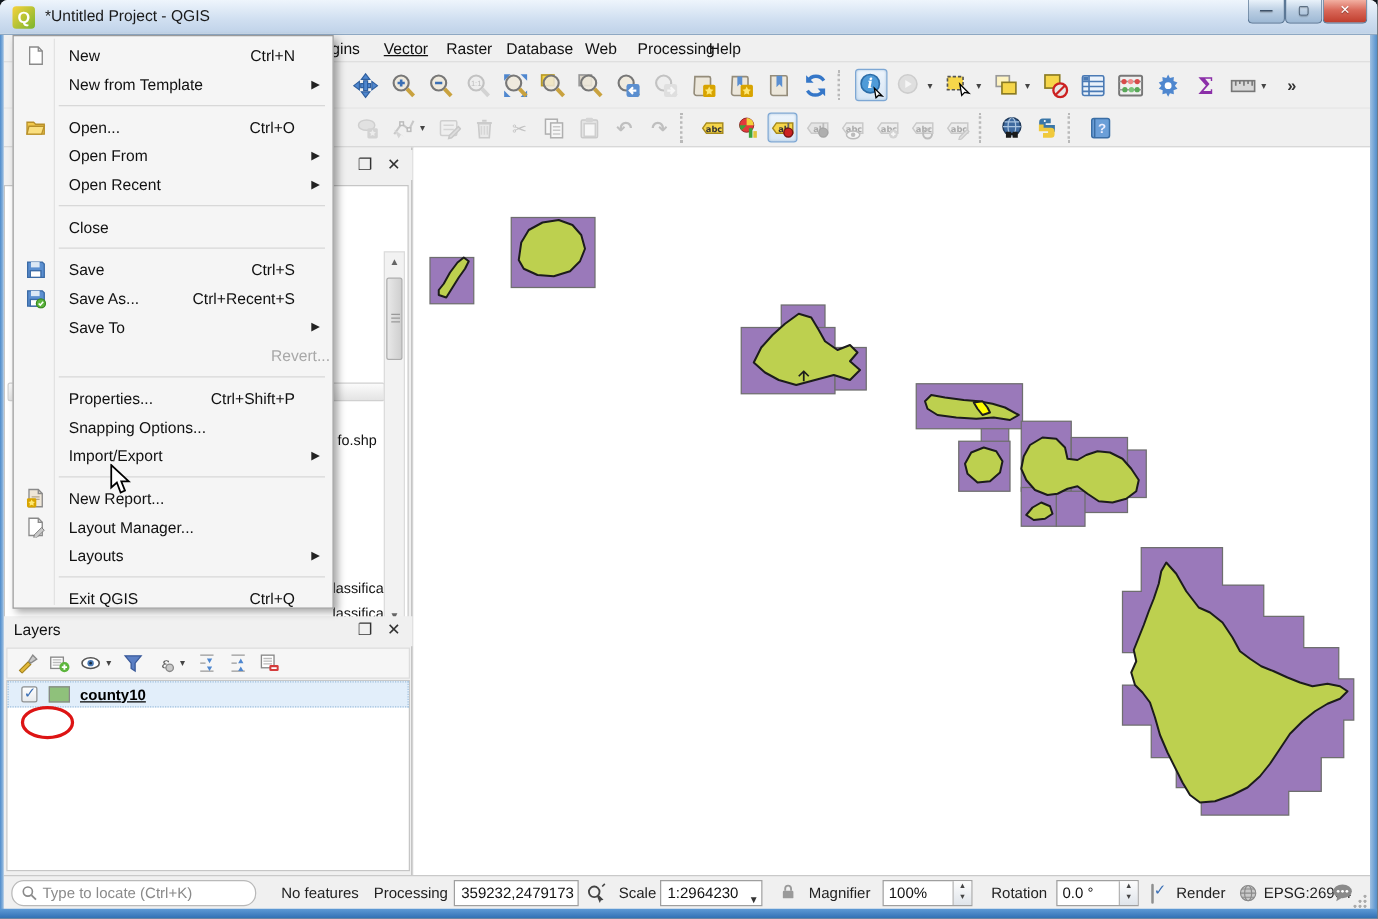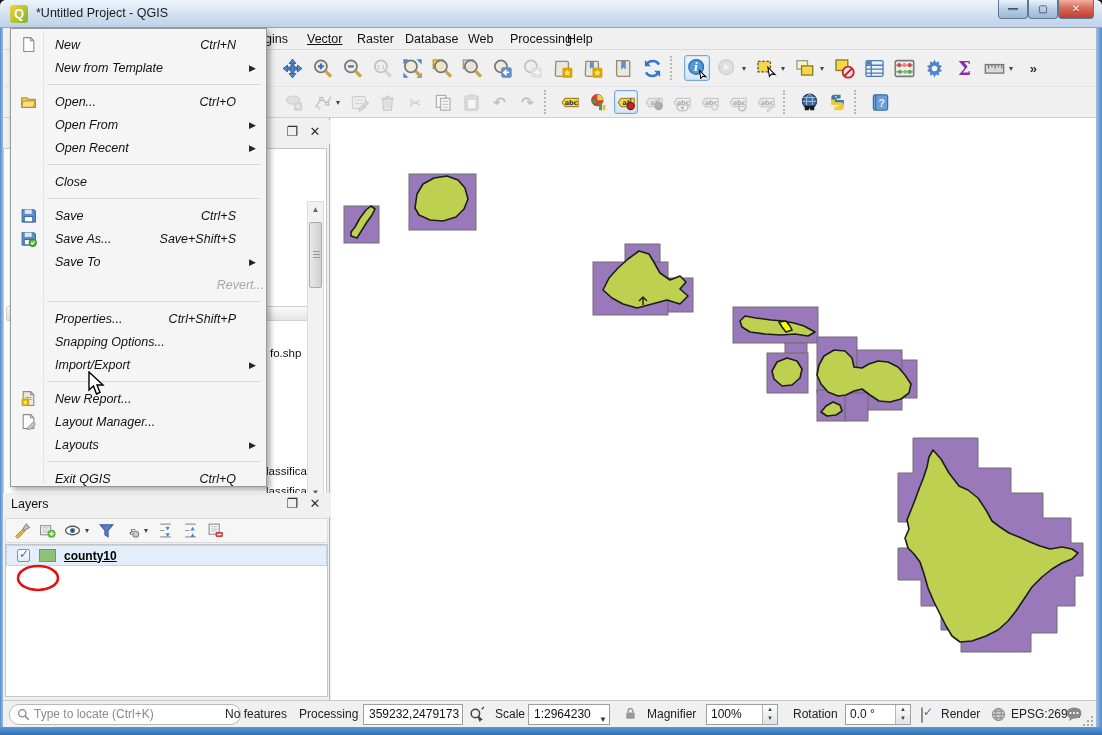--- a/index.html
+++ b/index.html
@@ -60,32 +60,32 @@
   .lrow{position:relative;height:21px;display:flex;align-items:center;padding-left:10px;}
   .lrow.sel{background:#e2eefa;border:1px dotted #9ebfdd;}
   .cb{width:13px;height:13px;border:1px solid #8e8f8f;background:linear-gradient(#fefefe,#e7eaed);border-radius:2px;position:relative;flex:0 0 auto;}
   .cb.checked:after{content:"✓";position:absolute;left:1px;top:-3px;font-size:12px;color:#3b6fb5;font-weight:bold;}
   .swatch{width:17px;height:13px;margin-left:9px;border:1px solid #888;flex:0 0 auto;}
   .lname{margin-left:8px;font-size:12px;font-weight:bold;color:#000;}
   .lname.sel{text-decoration:underline;}
   
   .statusbar{position:absolute;left:3px;top:700px;width:1093px;height:28px;background:#f0f0f0;border-top:1px solid #c9c9c9;font-size:12px;color:#222;}
   .sb-item{position:absolute;top:6px;}
-  .locate{position:absolute;left:6px;top:3px;width:232px;height:21px;border:1px solid #b9b9b9;border-radius:10px;background:#fff;color:#8a8a8a;font-size:12px;line-height:19px;padding-left:24px;}
+  .locate{position:absolute;left:6px;top:3px;width:196px;height:21px;border:1px solid #b9b9b9;border-radius:10px;background:#fff;color:#8a8a8a;font-size:12px;line-height:19px;padding-left:24px;}
   .locate .lens{position:absolute;left:7px;top:3px;}
   .sb-box{position:absolute;top:3px;height:21px;background:#fff;border:1px solid #9f9f9f;font-size:12px;line-height:19px;padding:0 5px;color:#111;}
   .spin{position:absolute;top:3px;height:21px;background:#fff;border:1px solid #9f9f9f;font-size:12px;line-height:19px;padding:0 4px;color:#111;}
   .spin .arrows{position:absolute;right:0;top:0;width:15px;height:19px;background:linear-gradient(#fdfdfd,#dfe4ea);border-left:1px solid #b5b5b5;font-size:6px;color:#444;text-align:center;line-height:9px;}
   .combo-arrow{position:absolute;right:2px;top:5px;font-size:8px;color:#333;}
   .sb-label{position:absolute;top:6px;color:#222;}
   .grip{position:absolute;right:2px;top:14px;width:12px;height:12px;
     background:radial-gradient(circle at 2px 10px,#aaa 1px,transparent 1.5px),radial-gradient(circle at 6px 10px,#aaa 1px,transparent 1.5px),radial-gradient(circle at 10px 10px,#aaa 1px,transparent 1.5px),radial-gradient(circle at 6px 6px,#aaa 1px,transparent 1.5px),radial-gradient(circle at 10px 6px,#aaa 1px,transparent 1.5px),radial-gradient(circle at 10px 2px,#aaa 1px,transparent 1.5px);}
   
   .popup{position:absolute;left:10px;top:28px;width:257px;height:459px;background:#f5f5f5;border:1px solid #9a9a9a;
-    box-shadow:3px 3px 6px rgba(0,0,0,.35);padding:4px 2px;z-index:50;font-style:italic;}
+    box-shadow:3px 3px 6px rgba(0,0,0,.35);padding:4px 2px;z-index:50;}
   .popup:before{content:"";position:absolute;left:32px;top:2px;bottom:2px;width:1px;background:#e2e2e2;}
   .mi{position:relative;height:23px;display:flex;align-items:center;font-size:12.5px;color:#111;}
   .mi .ic{width:30px;text-align:center;flex:0 0 auto;}
   .mi .ic svg{width:17px;height:17px;vertical-align:middle;}
   .mi .lbl{margin-left:12px;flex:1;}
   .mi .sc{margin-right:28px;color:#111;}
   .mi .sub{position:absolute;right:8px;font-size:9px;color:#222;}
   .mi.disabled .lbl{color:#a8a8a8;text-align:right;}
   .mi.hl{border:1px solid #7da2ce;border-radius:3px;background:linear-gradient(#f2f7fd,#dcebfa);margin:0 1px;}
   .msep{height:11px;position:relative;}
@@ -696,21 +696,21 @@
       </div>
       <div class="mi">
         <span class="ic"><svg viewBox="0 0 16 16">
             <path d="M2 2.5h11l1.5 1.5v10H2z" fill="#5b8fd0" stroke="#3a6aa5"></path>
             <rect x="4.5" y="2.5" width="6.5" height="4" fill="#dce8f5"></rect>
             <rect x="4" y="9" width="8" height="5" fill="#fff" stroke="#3a6aa5"></rect>
             <circle cx="12" cy="12" r="3.4" fill="#5cb53c" stroke="#3a8a22"></circle>
             <path d="M10.3 12l1.2 1.3 2.2-2.6" stroke="#fff" stroke-width="1.2" fill="none"></path>
           </svg></span>
         <span class="lbl">Save As...</span>
-        <span class="sc">Save+Shift+S</span>
+        <span class="sc">Ctrl+Recent+S</span>
       </div>
       <div class="mi">
         <span class="ic"></span>
         <span class="lbl">Save To</span>
         <span class="sub">▶</span>
       </div>
       <div class="mi disabled">
         <span class="ic"></span>
         <span class="lbl">Revert...</span>
       </div>

